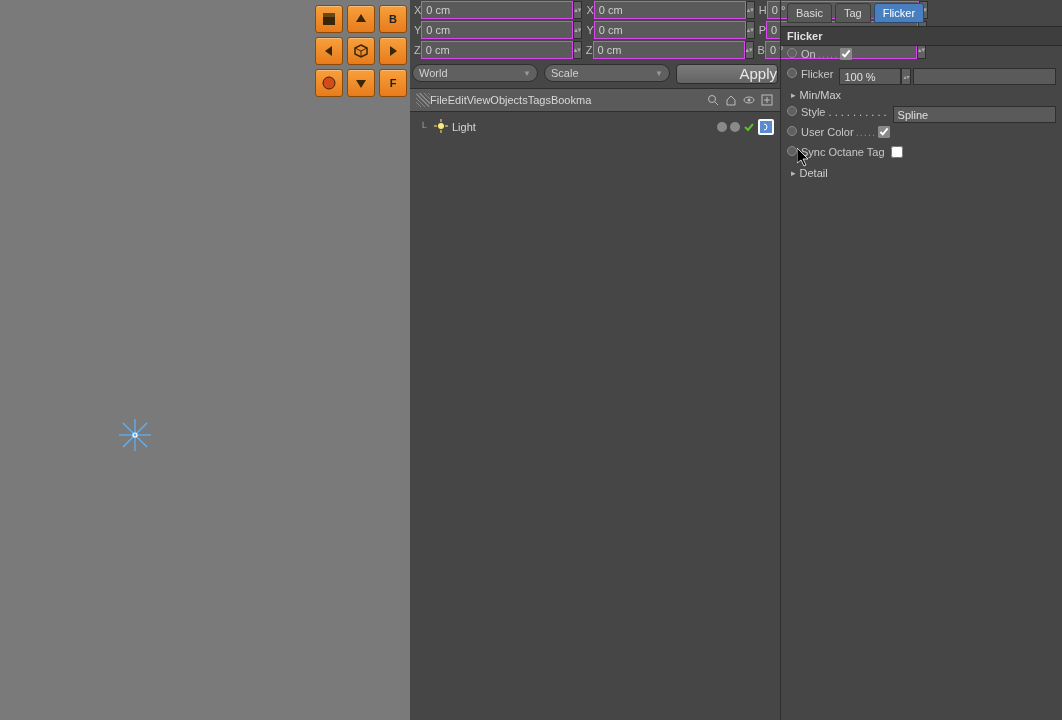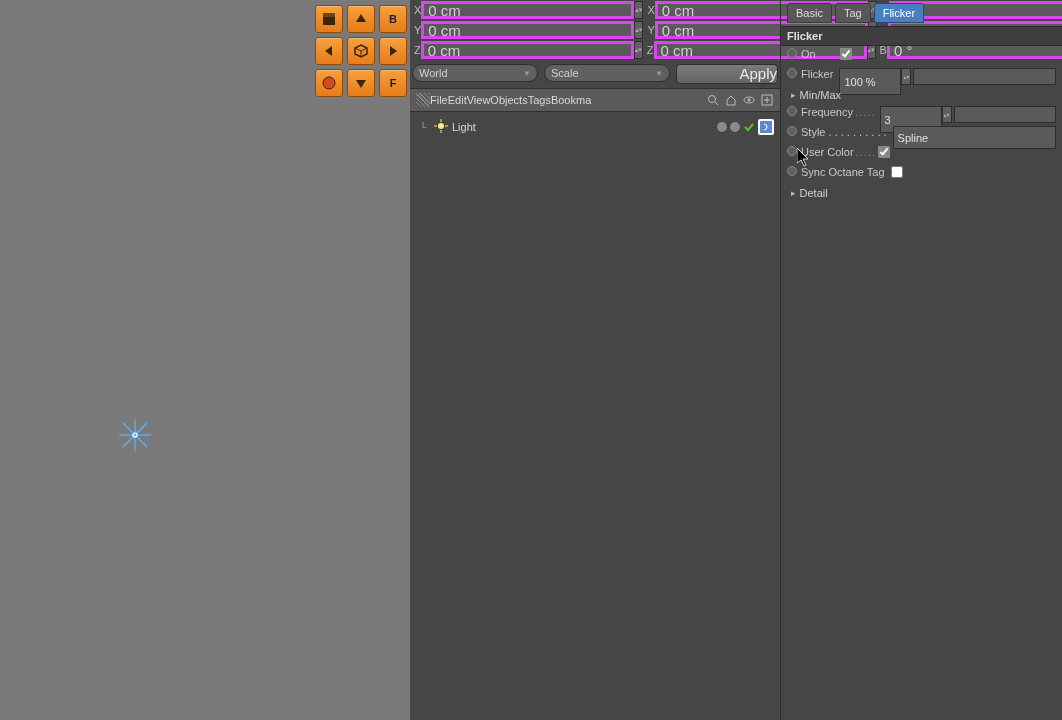--- a/index.html
+++ b/index.html
@@ -12,21 +12,21 @@
   .light-star { position: absolute; left: 135px; top: 435px; width: 0; height: 0; }
   .light-star svg { position: absolute; left: -20px; top: -20px; }
   
   .tool-grid { position: absolute; left: 315px; top: 5px; display: grid; grid-template-columns: repeat(3, 28px); gap: 4px; }
   .tool-btn { width: 28px; height: 28px; background: linear-gradient(#f7a03c,#e87b1a); border: 1px solid #8a4a0a; border-radius: 3px; display: flex; align-items: center; justify-content: center; color: #222; font-weight: bold; cursor: pointer; box-shadow: inset 0 1px 0 rgba(255,255,255,0.3); }
   .tool-btn svg { width: 16px; height: 16px; }
   
   .coord-panel { position: absolute; left: 410px; top: 0; width: 370px; height: 90px; }
   .coord-row { display: flex; align-items: center; height: 20px; gap: 0; }
   .coord-label { width: 12px; text-align: center; color: #bfbfbf; font-size: 11px; padding-left: 4px; }
-  .coord-input { flex: 0 0 95px; height: 18px; background: #5a5a5a; border: 3px solid #d946ef; color: #d0d0d0; padding: 0 4px; font-size: 15px; }
+  .coord-input { flex: 0 0 95px; height: 18px; background: #5a5a5a; border: 1px solid #d946ef; color: #d0d0d0; padding: 0 4px; font-size: 11px; }
   .coord-stepper { width: 12px; height: 18px; background: #606060; border: 1px solid #2e2e2e; color: #aaa; font-size: 7px; display: flex; flex-direction: column; justify-content: center; align-items: center; }
   .coord-last-row { display: flex; gap: 6px; padding: 4px 2px 0; }
   .coord-select { flex: 1; height: 18px; background: #606060; border: 1px solid #2e2e2e; border-radius: 9px; color: #d0d0d0; font-size: 11px; padding: 0 6px; display: flex; align-items: center; justify-content: space-between; }
   .apply-btn { width: 102px; height: 20px; background: linear-gradient(#7a7a7a,#646464); border: 1px solid #2e2e2e; border-radius: 4px; color: #e8e8e8; text-align: right; line-height: 18px; font-size: 15px; cursor: pointer; }
   
   .obj-panel { position: absolute; left: 410px; top: 88px; width: 370px; bottom: 0; border-top: 1px solid #2e2e2e; }
   .obj-menu { display: flex; align-items: center; gap: 0; padding: 4px 6px; background: #5a5a5a; border-bottom: 1px solid #2e2e2e; }
   .obj-menu .hatch { width: 14px; height: 14px; background: repeating-linear-gradient(45deg,#888 0,#888 1px,#5a5a5a 1px,#5a5a5a 3px); border-radius: 2px; }
   .obj-menu span { color: #d8d8d8; font-size: 11px; cursor: pointer; }
   .obj-menu-right { margin-left: auto; display: flex; gap: 4px; }
@@ -50,23 +50,23 @@
   .tab.active { background: #4a7fbf; color: #fff; border-color:#2a4a70; }
   
   .section-header { background: #3e3e3e; padding: 3px 6px; font-weight: bold; color: #e0e0e0; font-size: 11px; border-top:1px solid #2a2a2a; border-bottom:1px solid #2a2a2a; }
   .collapsible { display: flex; align-items: center; gap: 4px; padding: 3px 10px; color: #d0d0d0; cursor: pointer; font-size:11px; }
   .collapsible .chev { font-size: 9px; color: #bbb; }
   
   .attr-row { display: flex; align-items: flex-start; padding: 2px 6px; height: 20px; }
   .attr-dot { width: 10px; height: 10px; border: 1px solid #888; border-radius: 50%; background: #606060; margin-right: 4px; }
   .attr-label { color: #c8c8c8; font-size: 11px; white-space: nowrap; }
   .dots::after { content: " . . . . . "; color: #888; letter-spacing: -1px; }
-  .attr-input { height: 27px; background: #5a5a5a; border: 1px solid #2e2e2e; color: #e0e0e0; font-size: 11px; padding: 0 4px; }
+  .attr-input { height: 17px; background: #5a5a5a; border: 1px solid #2e2e2e; color: #e0e0e0; font-size: 11px; padding: 0 4px; }
   .attr-check { width:12px; height:12px; accent-color:#888; }
-  .attr-select { height: 23px; background: #5a5a5a; border: 1px solid #2e2e2e; color: #e0e0e0; font-size: 11px; padding: 0 4px; display:flex; align-items:center; }
+  .attr-select { height: 17px; background: #5a5a5a; border: 1px solid #2e2e2e; color: #e0e0e0; font-size: 11px; padding: 0 4px; display:flex; align-items:center; }
   .attr-stepper { width:10px; height:17px; background:#606060; border:1px solid #2e2e2e; font-size:6px; color:#aaa; display:flex; flex-direction:column; justify-content:center; align-items:center; }
   
   .cursor-arrow { position: absolute; left: 797px; top: 148px; pointer-events: none; z-index: 999; }
   
   .bottom-panel { position: absolute; left: 780px; right: 0; top: 610px; bottom: 0; border-top: 1px solid #2e2e2e; }
   .bottom-split { display: flex; height: 92px; }
   .bottom-split > div { flex: 1; border-top:1px solid #2e2e2e; }
   .bottom-split > div:first-child { border-right:1px solid #2e2e2e; }
   
   .tri-sel { font-size:8px; color:#999; }
@@ -264,27 +264,20 @@
     <input class="attr-input" style="margin-left: 6px; width: 62px;" value="100 %">
     <div class="attr-stepper">▴▾</div>
     <div style="flex:1; height:17px; background:#5a5a5a; border:1px solid #2e2e2e; margin-left:2px;"></div>
   </div>
 
   <div class="collapsible">
     <span class="chev">▸</span>
     <span>Min/Max</span>
   </div>
 
-  <div class="attr-row">
-    <div class="attr-dot"></div>
-    <span class="attr-label dots">Frequency</span>
-    <input class="attr-input" style="margin-left: 6px; width: 62px;" value="3">
-    <div class="attr-stepper">▴▾</div>
-    <div style="flex:1; height:17px; background:#5a5a5a; border:1px solid #2e2e2e; margin-left:2px;"></div>
-  </div>
 
   <div class="attr-row">
     <div class="attr-dot"></div>
     <span class="attr-label"><span>Style</span> . . . . . . . . . .</span>
     <div class="attr-select" style="flex:1; margin-left:6px;">
         <span>Spline</span>
       </div>
   </div>
 
   <div class="attr-row">

